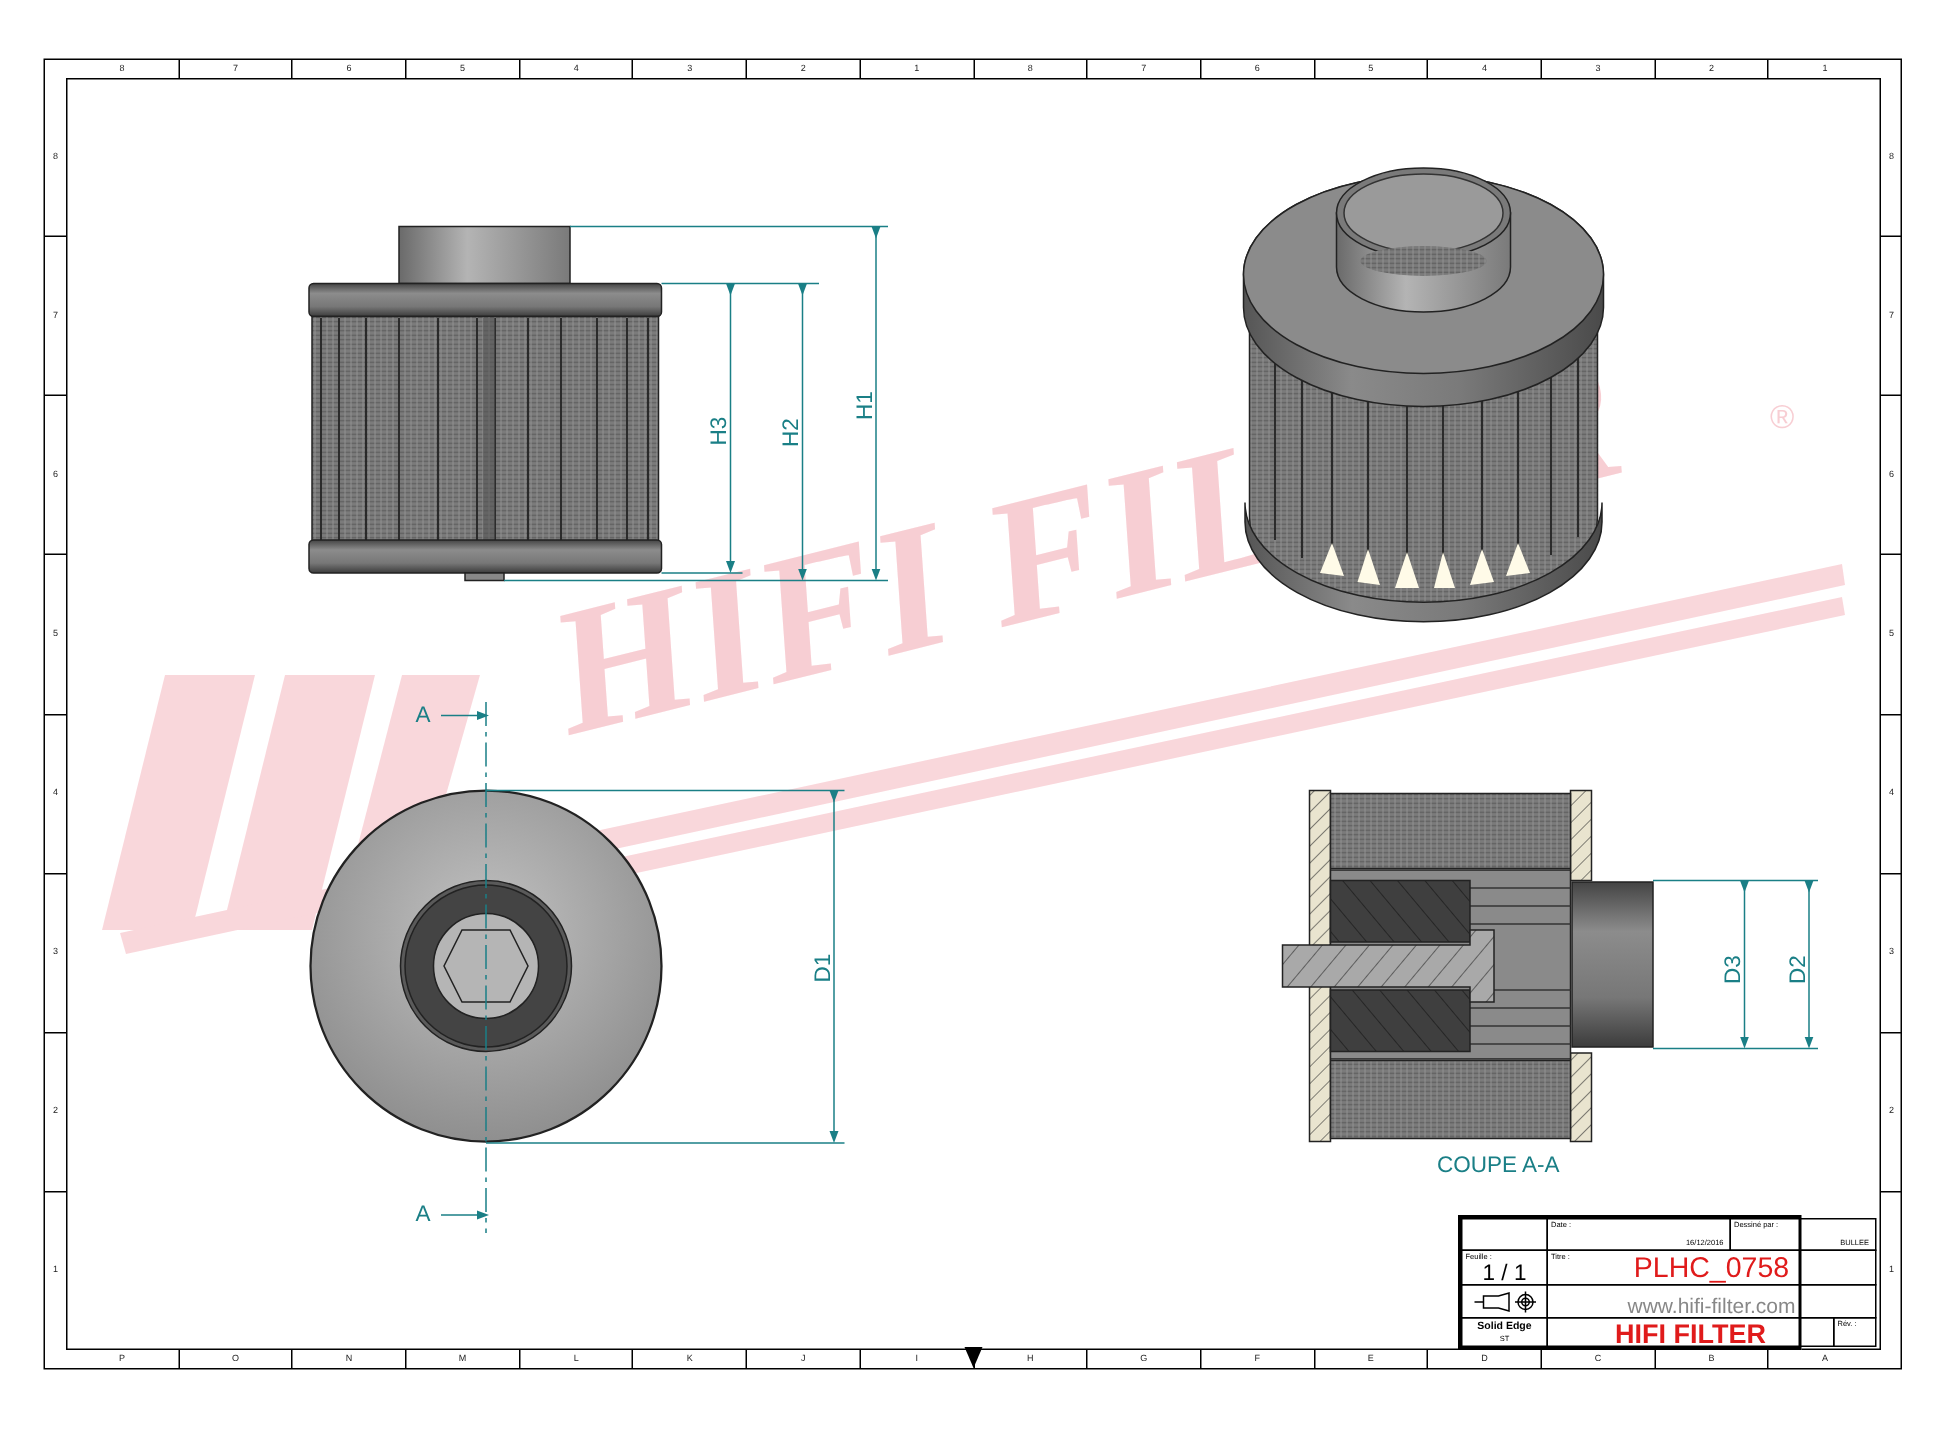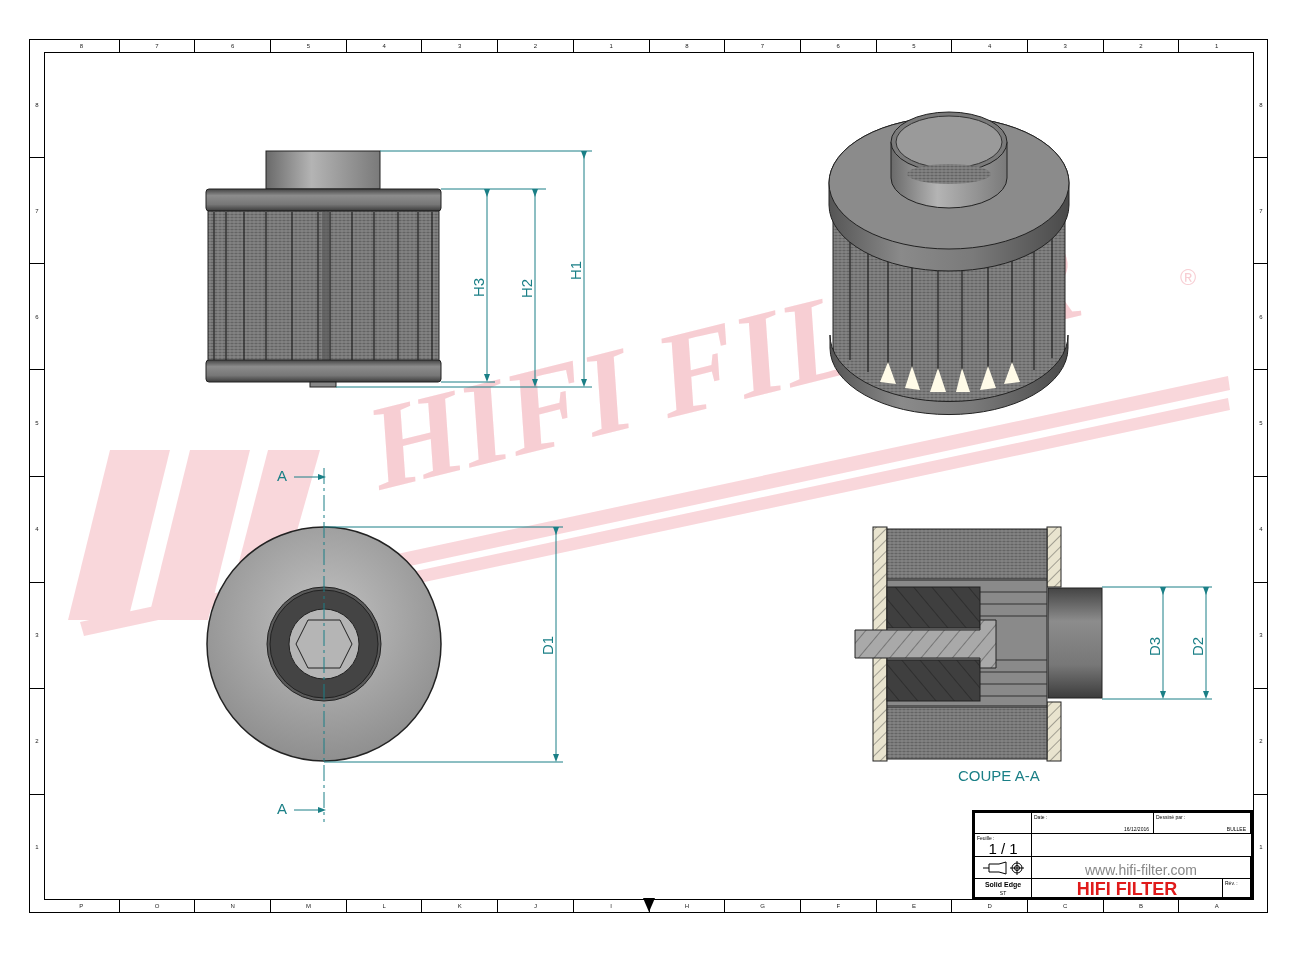--- a/index.html
+++ b/index.html
@@ -11,21 +11,21 @@
   .zone-bot{top:900px;}
   .zone-top div,.zone-bot div{flex:1;border-right:1px solid #000;font-size:6px;text-align:center;line-height:12px;color:#222;}
   .zone-top div:last-child,.zone-bot div:last-child{border-right:none;}
   .zone-left,.zone-right{position:absolute;top:52px;width:14px;height:848px;display:flex;flex-direction:column;}
   .zone-left{left:30px;}
   .zone-right{left:1254px;}
   .zone-left div,.zone-right div{flex:1;border-bottom:1px solid #000;font-size:6px;display:flex;align-items:center;justify-content:center;color:#222;}
   .zone-left div:last-child,.zone-right div:last-child{border-bottom:none;}
   svg{position:absolute;left:0;top:0;}
   .dimtxt{fill:#1a7f86;font-family:"Liberation Sans",sans-serif;font-size:15px;}
-  .tb{position:absolute;left:972px;top:810px;width:281px;height:90px;border:2px solid #000;box-sizing:border-box;background:#fff;}
+  .tb{position:absolute;left:972px;top:810px;width:229px;height:90px;border:2px solid #000;box-sizing:border-box;background:#fff;}
   .tb .cell{position:absolute;border:1px solid #000;box-sizing:border-box;}
   .tb .lbl{position:absolute;left:2px;top:1px;font-size:5px;color:#000;}
   .red{color:#e01b1b;}
   .watermark{font-family:"Liberation Serif",serif;font-weight:bold;font-style:italic;}
 </style>
 </head>
 <body>
 
 <div class="sheet"></div>
 <div class="inner"></div>
@@ -269,20 +269,24 @@
     <span style="position:absolute;right:4px;bottom:1px;font-size:5px;">16/12/2016</span>
   </div>
   <div class="cell" style="left:179px;top:0;width:98px;height:22px;">
     <span class="lbl">Dessiné par :</span>
     <span style="position:absolute;right:4px;bottom:1px;font-size:5px;">BULLEE</span>
   </div>
   <div class="cell" style="left:0;top:21px;width:58px;height:24px;">
     <span class="lbl">Feuille :</span>
     <span style="position:absolute;left:0;right:0;top:6px;text-align:center;font-size:15px;">1 / 1</span>
   </div>
+  <div class="cell" style="left:57px;top:21px;width:220px;height:24px;">
+    <span class="lbl">Titre :</span>
+    <span class="red" style="position:absolute;left:0;right:0;top:1px;text-align:center;font-size:19px;">PLHC_0758</span>
+  </div>
   <div class="cell" style="left:0;top:44px;width:58px;height:23px;">
     <svg width="56" height="22" style="position:absolute;left:0;top:0;">
       <path d="M8 11 H14 M14 7 H24 L31 5 V17 L24 15 H14 Z" fill="none" stroke="#000" stroke-width="1"></path>
       <circle cx="42" cy="11" r="5" fill="none" stroke="#000"></circle>
       <circle cx="42" cy="11" r="2.5" fill="none" stroke="#000"></circle>
       <path d="M35 11 H49 M42 4 V18" stroke="#000"></path>
     </svg>
   </div>
   <div class="cell" style="left:57px;top:44px;width:220px;height:23px;">
     <span style="position:absolute;left:0;right:0;top:5px;text-align:center;font-size:14px;color:#888;">www.hifi-filter.com</span>

